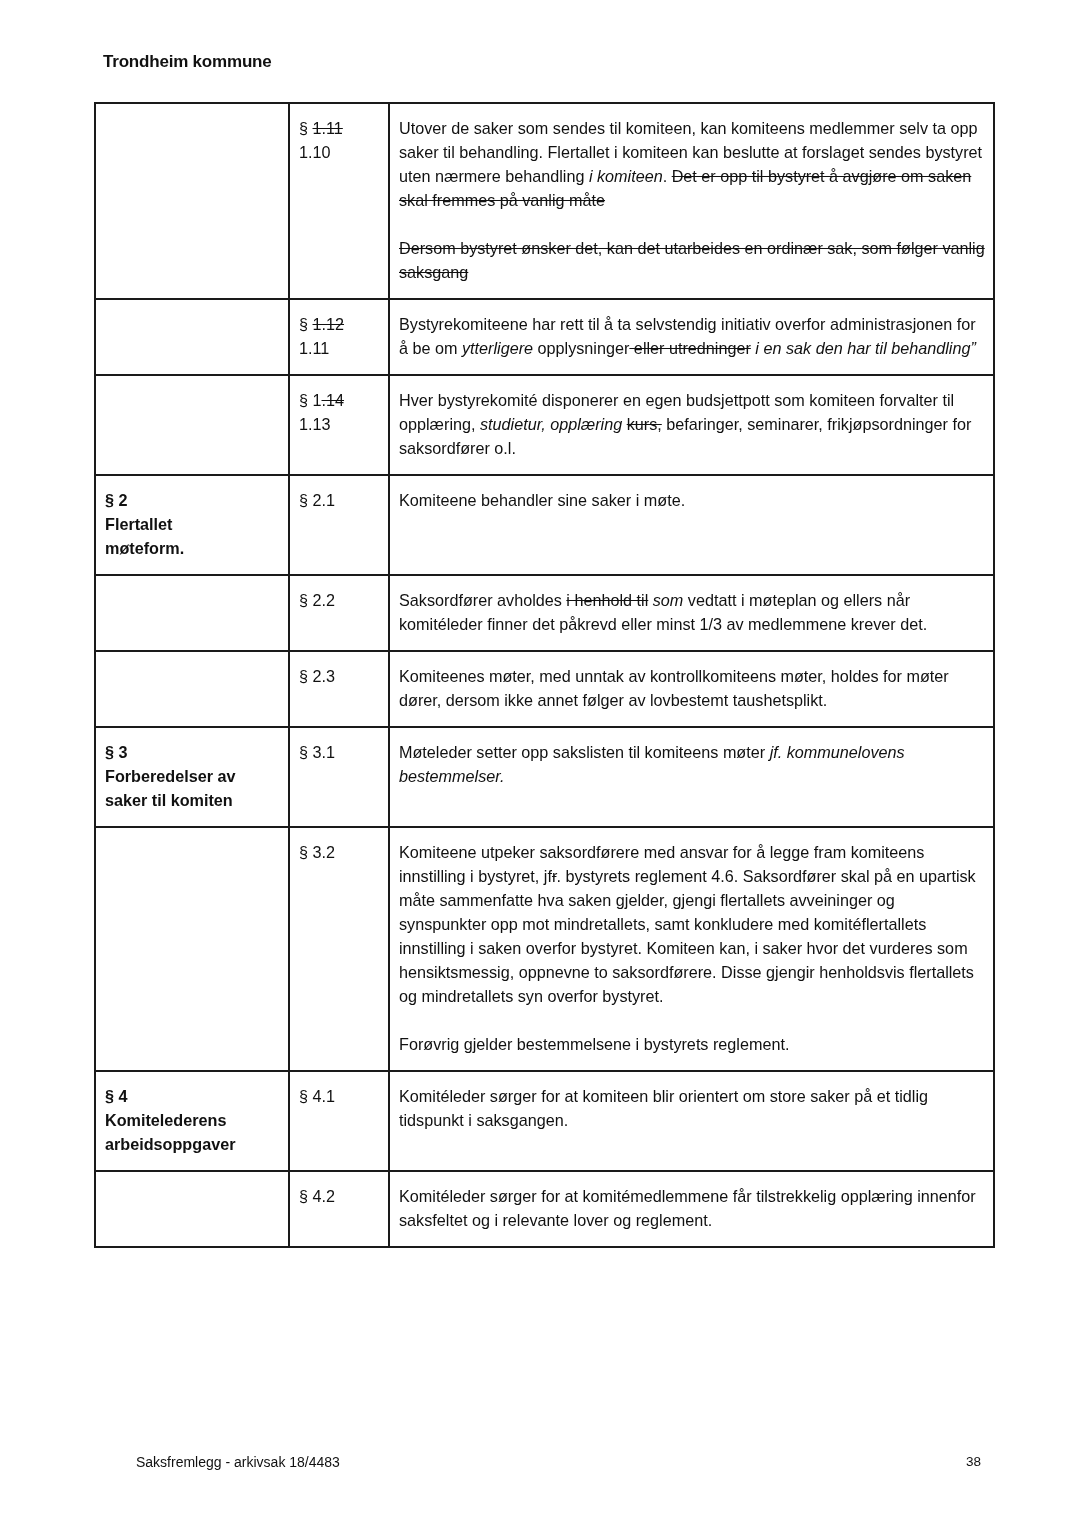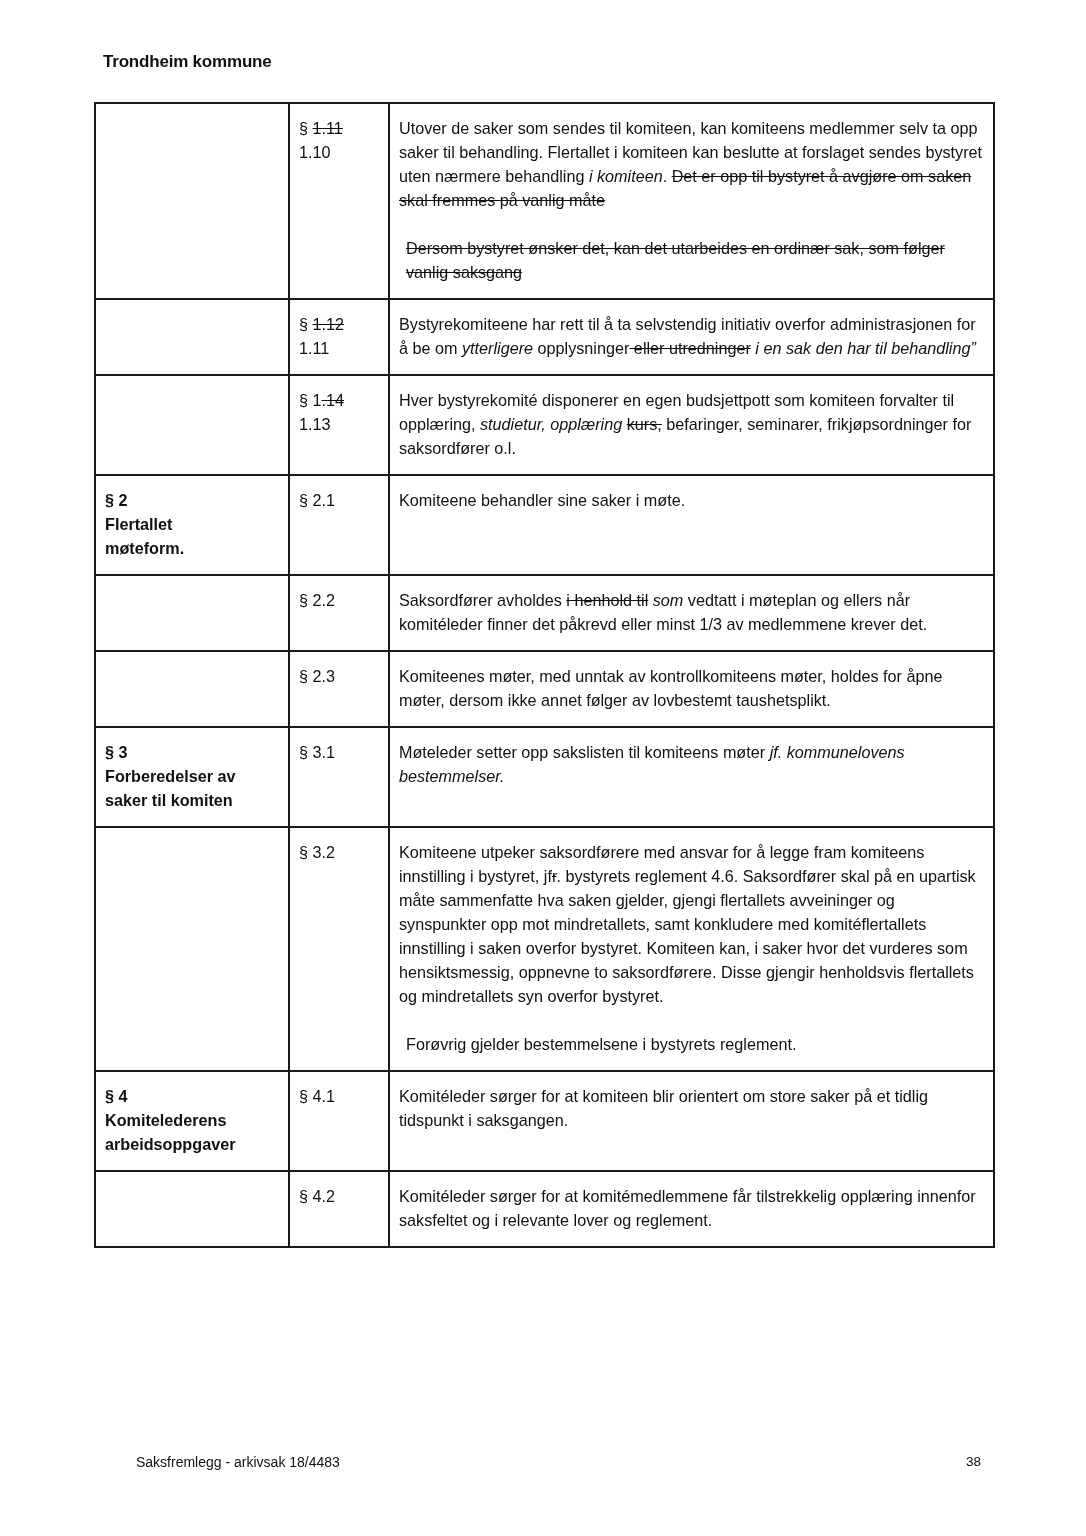--- a/index.html
+++ b/index.html
@@ -23,21 +23,21 @@
     vertical-align: top;
     padding: 12px 8px 14px 9px;
   }
   col.c1 { width: 194px; }
   col.c2 { width: 100px; }
   col.c3 { width: 605px; }
   td.sec { font-weight: bold; }
   td.num { padding-left: 9px; border-radius: 15px; }
   .seg-del { text-decoration: line-through; }
   .seg-ital { font-style: italic; }
-  .para + .para { margin-top: 24px; margin-left: 7px; }
+  .para + .para { margin-top: 24px; }
   .footer-left {
     position: absolute; left: 92px; top: 1454px; font-size: 14px; margin-left: 44px;
   }
   .footer-sub {
     position: absolute; left: 103px; top: 1538px; font-size: 14px;
   }
   .footer-page {
     position: absolute; left: 966px; top: 1454px; font-size: 13.5px;
   }
 </style>
@@ -105,21 +105,21 @@
         <td>
           <div class="para"><span>Saksordfører avholdes </span><span class="seg-del">i henhold til</span><span> </span><span class="seg-ital">som</span><span> vedtatt i møteplan og ellers når komitéleder finner det påkrevd eller minst 1/3 av medlemmene krever det.</span></div>
         </td>
       </tr>
       <tr>
         <td class="sec"></td>
         <td class="num">
           <div><span>§ 2.3</span></div>
         </td>
         <td>
-          <div class="para"><span>Komiteenes møter, med unntak av kontrollkomiteens møter, holdes for åpne møter, dersom ikke annet følger av lovbestemt taushetsplikt.</span></div>
+          <div class="para"><span>Komiteenes møter, med unntak av kontrollkomiteens møter, holdes for møter dører, dersom ikke annet følger av lovbestemt taushetsplikt.</span></div>
         </td>
       </tr>
       <tr>
         <td class="sec">
           <div>§ 3</div>
           <div>Forberedelser av</div>
           <div>saker til komiten</div>
         </td>
         <td class="num">
           <div><span>§ 3.1</span></div>

